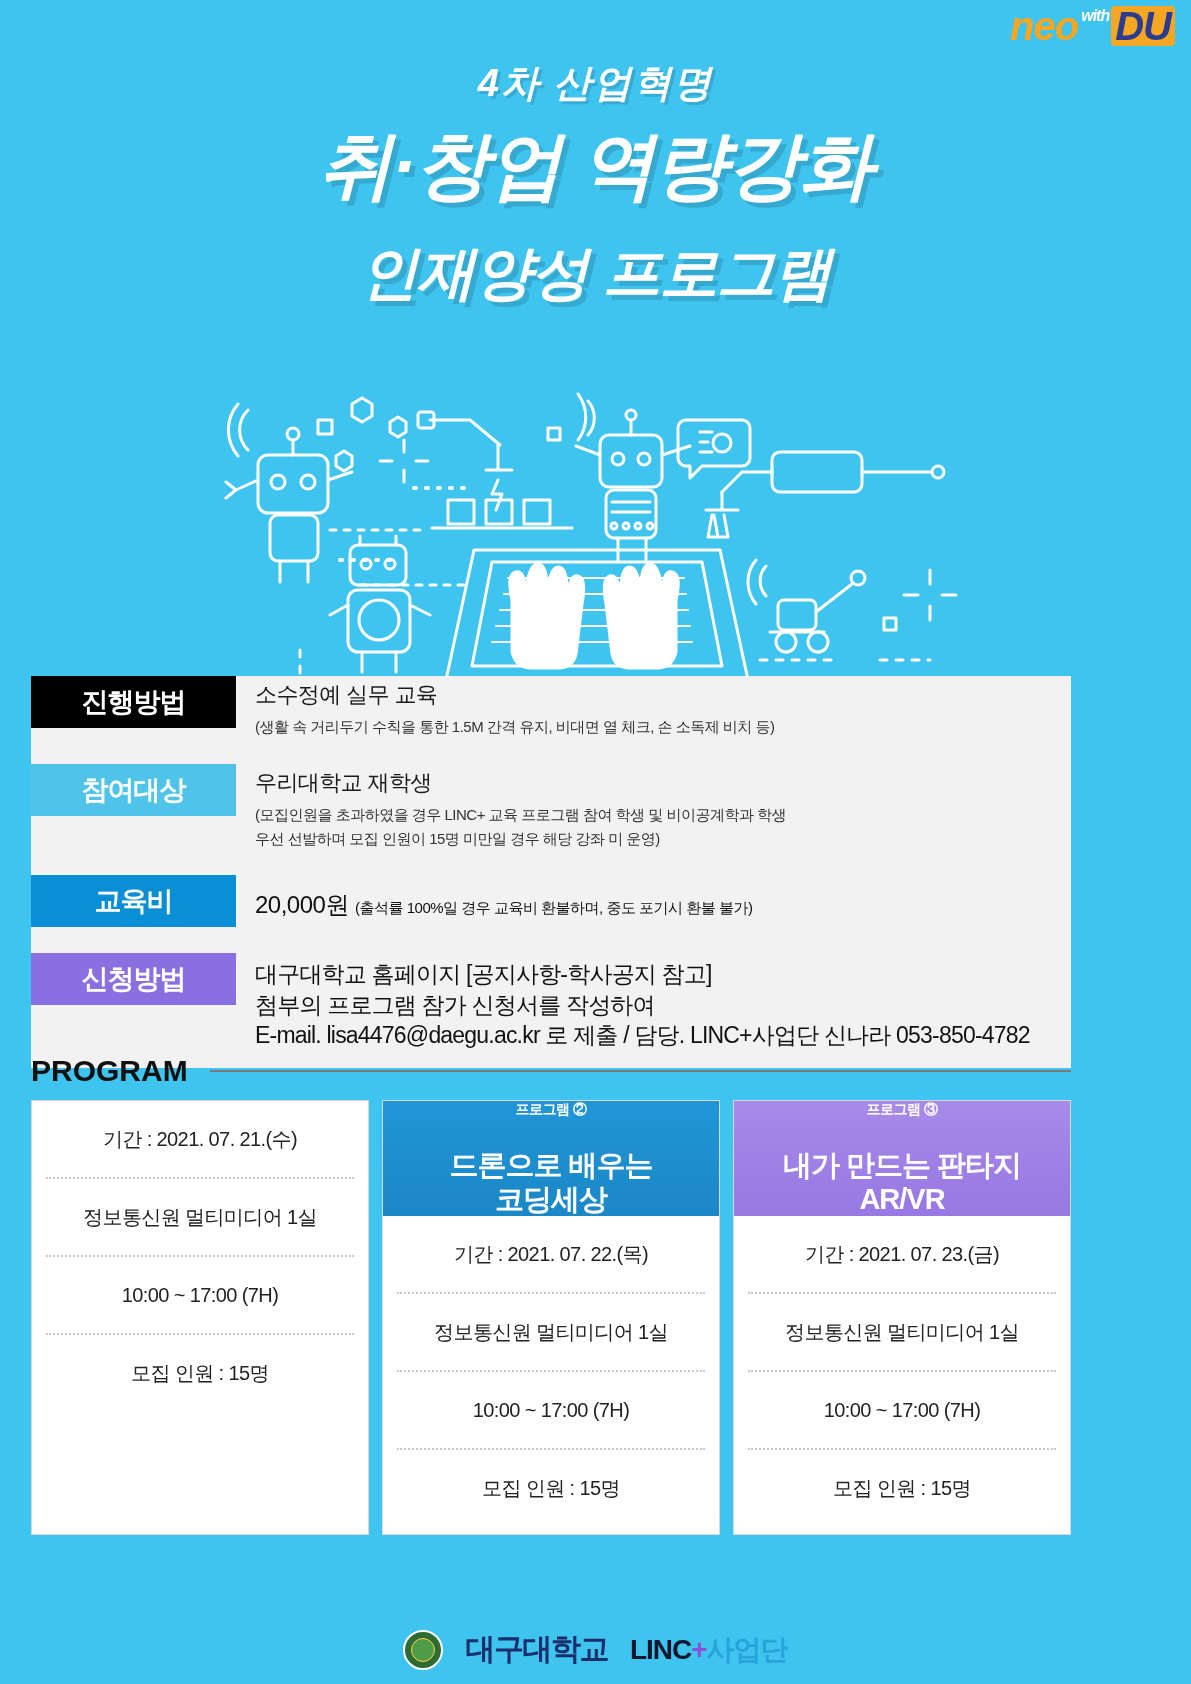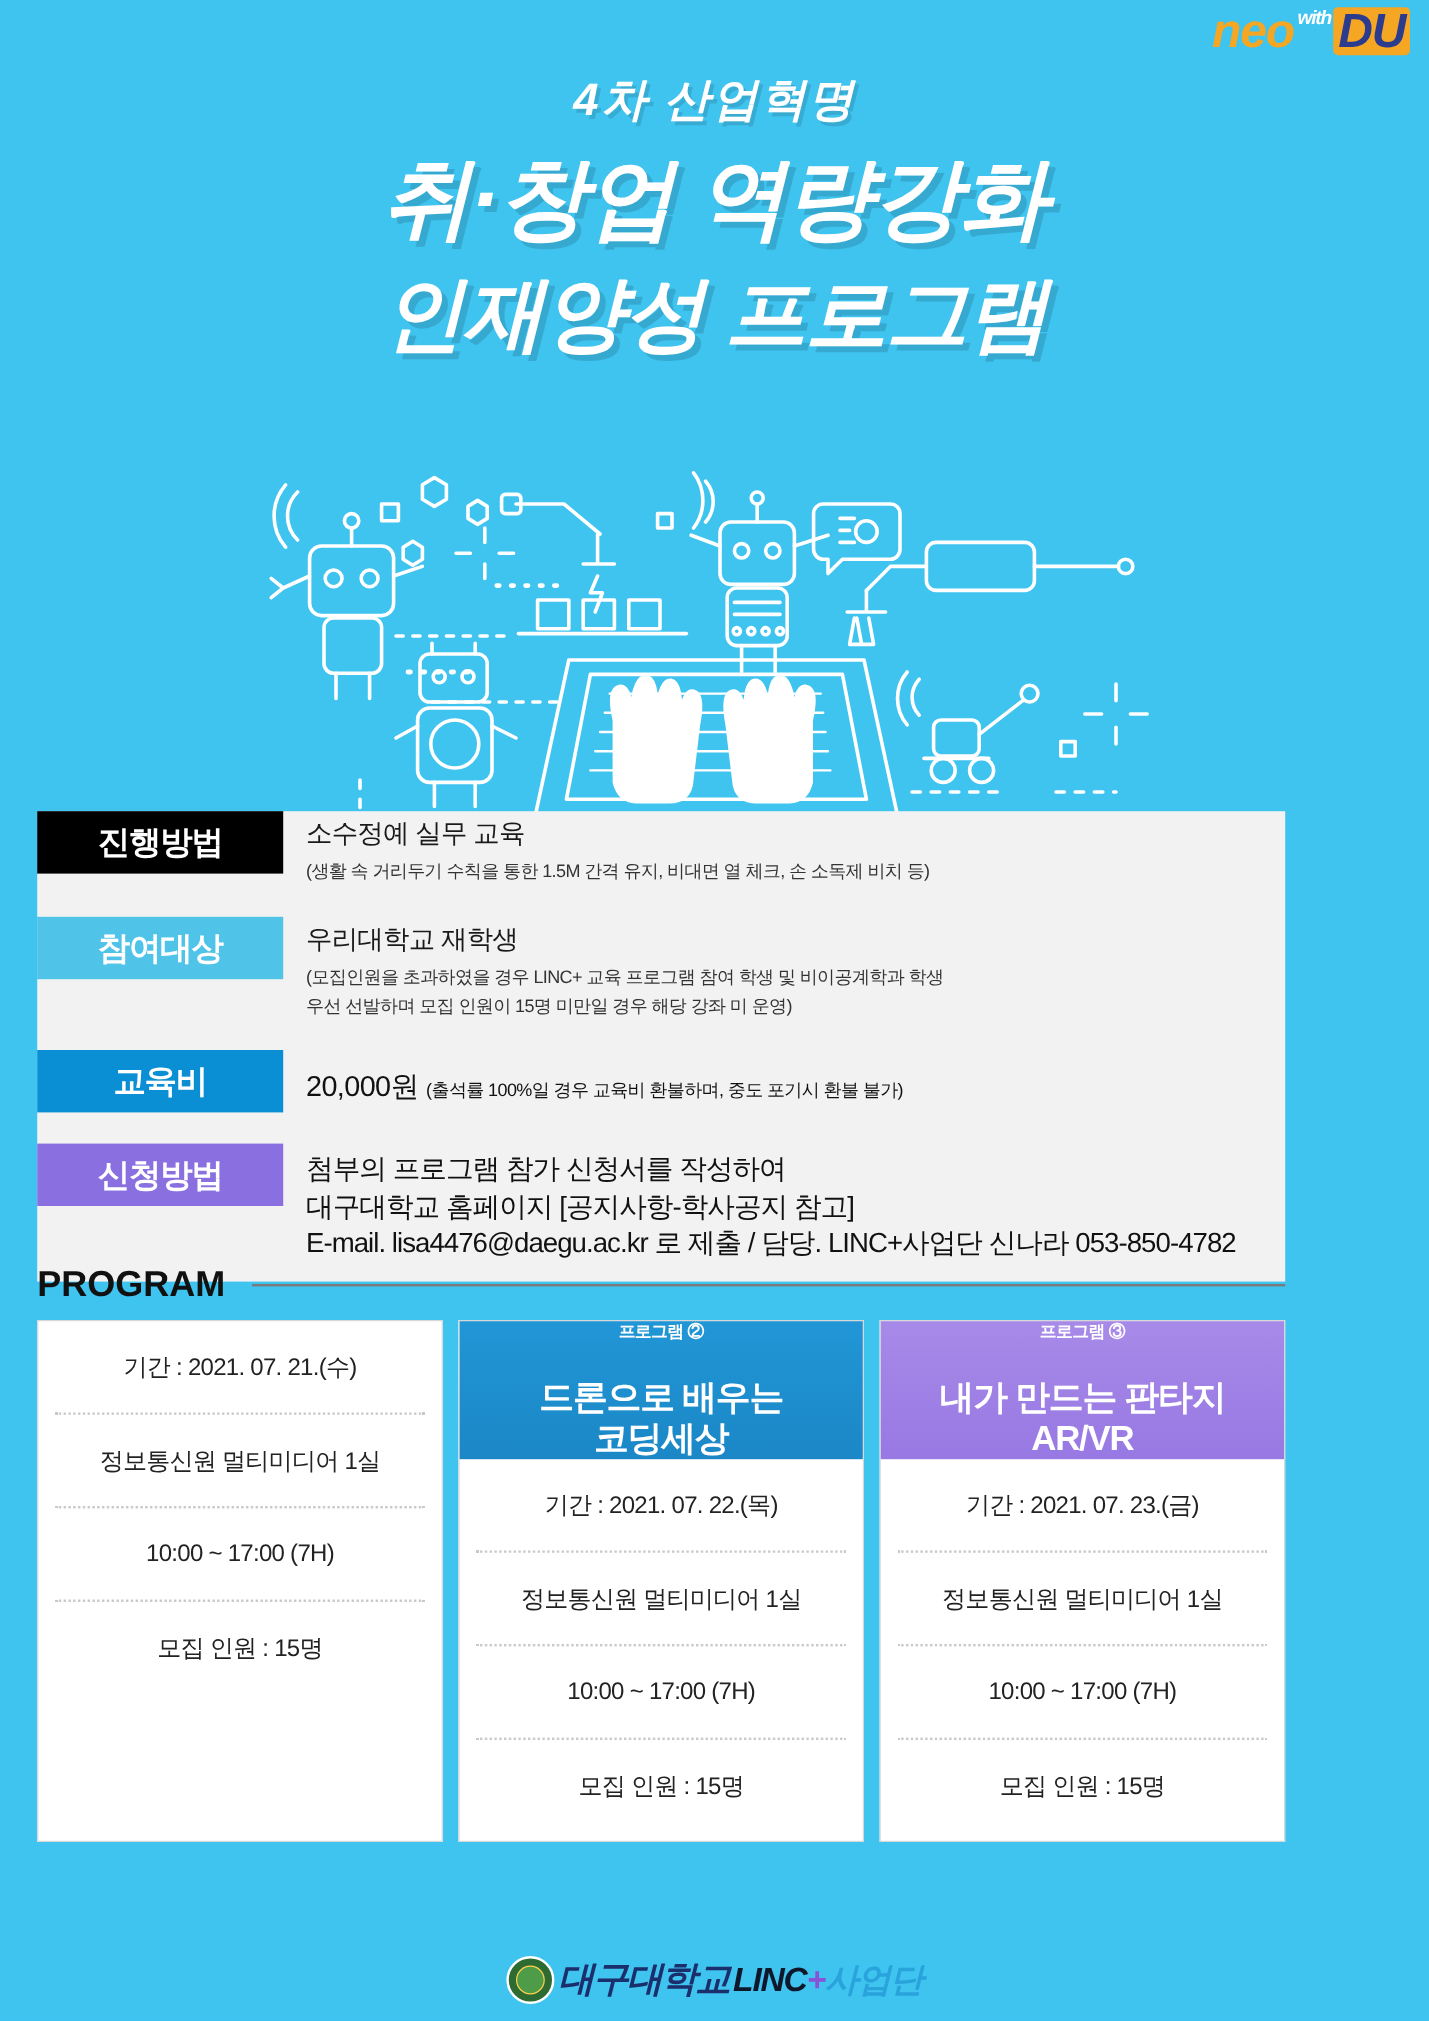--- a/index.html
+++ b/index.html
@@ -15,21 +15,21 @@
   .brand-neo{font-size:40px;color:#f5a623;line-height:1;}
   .brand-with{font-size:16px;color:#ffffff;margin:2px 2px 0 3px;line-height:1;}
   .brand-du{font-size:40px;color:#2b3c8f;line-height:1;background:#f5a623;padding:0 4px;border-radius:4px;}
 
   
   .headline{position:absolute;top:58px;left:0;width:100%;text-align:center;color:#fff;}
   .h-sub{font-size:38px;font-weight:bold;font-style:italic;letter-spacing:2px;
      text-shadow:3px 3px 0 rgba(0,0,0,.12);}
   .h-main1{font-size:74px;font-weight:bold;font-style:italic;letter-spacing:-1px;margin-top:8px;
      text-shadow:5px 5px 0 rgba(0,0,0,.13);}
-  .h-main2{font-size:68px;font-weight:bold;font-style:italic;letter-spacing:-1px;
+  .h-main2{font-size:58px;font-weight:bold;font-style:italic;letter-spacing:-1px;margin-top:18px;
      text-shadow:5px 5px 0 rgba(0,0,0,.13);}
 
   
   .illus{position:absolute;top:360px;left:0;width:100%;height:320px;}
 
   
   .info-panel{position:absolute;left:31px;top:676px;width:1040px;background:#f2f2f2;padding:0;}
   .info-row{display:flex;align-items:flex-start;}
   .info-tag{width:205px;min-height:52px;display:flex;align-items:center;justify-content:center;
      color:#fff;font-size:27px;font-weight:bold;letter-spacing:-1px;flex:none;}
@@ -51,21 +51,21 @@
   .card{width:338px;background:#fff;border:1px solid #d8d8d8;box-sizing:border-box;}
   .card-head{height:115px;display:flex;flex-direction:column;align-items:center;justify-content:space-between;color:#fff;}
   .card-no{font-size:14px;font-weight:bold;margin-bottom:4px;letter-spacing:-0.5px;}
   .card-title{font-size:29px;font-weight:bold;letter-spacing:-1px;line-height:1.18;text-align:center;}
   .card-body{padding:0 14px 8px;}
   .card-cell{height:76px;display:flex;align-items:center;justify-content:center;
      font-size:20px;color:#222;letter-spacing:-0.6px;border-bottom:2px dotted #c9c9c9;}
   .card-cell:last-child{border-bottom:none;}
 
   
-  .footer{position:absolute;left:0;bottom:14px;width:100%;display:flex;align-items:center;justify-content:center;gap:3px;font-style:italic;}
+  .footer{position:absolute;left:0;bottom:14px;width:100%;display:flex;align-items:center;justify-content:center;gap:22px;}
   .f-emblem{width:36px;height:36px;border-radius:50%;background:#2e6b33;border:2px solid #fff;
      display:flex;align-items:center;justify-content:center;}
   .f-emblem .inner{width:22px;height:22px;border-radius:50%;background:#4f9c48;border:1px solid #ffd24a;}
   .f-univ{font-size:30px;font-weight:bold;color:#1a2f6b;letter-spacing:-1.5px;}
   .f-linc{font-size:28px;font-weight:bold;letter-spacing:-1px;}
   .f-linc .a{color:#0f172a;} .f-linc .b{color:#8a52d6;} .f-linc .c{color:#29a3dc;}
 </style>
 </head>
 <body>
 
@@ -220,22 +220,22 @@
       </div>
     </div>
   </div>
 
   <div class="row-gap"></div>
 
   <div class="info-row" style="padding-bottom:18px">
     <div class="info-tag" style="background:#8a6fe0">신청방법</div>
     <div class="info-body">
       <div class="apply-lines">
+        <div>대구대학교 홈페이지 [공지사항-학사공지 참고]</div>
         <div>첨부의 프로그램 참가 신청서를 작성하여</div>
-        <div>대구대학교 홈페이지 [공지사항-학사공지 참고]</div>
         <div>E-mail. lisa4476@daegu.ac.kr 로 제출 / 담당. LINC+사업단 신나라 053-850-4782</div>
       </div>
     </div>
   </div>
 </div>
 
 <div class="prog-head">
   <div class="t">PROGRAM</div>
   <div class="line"></div>
 </div>

